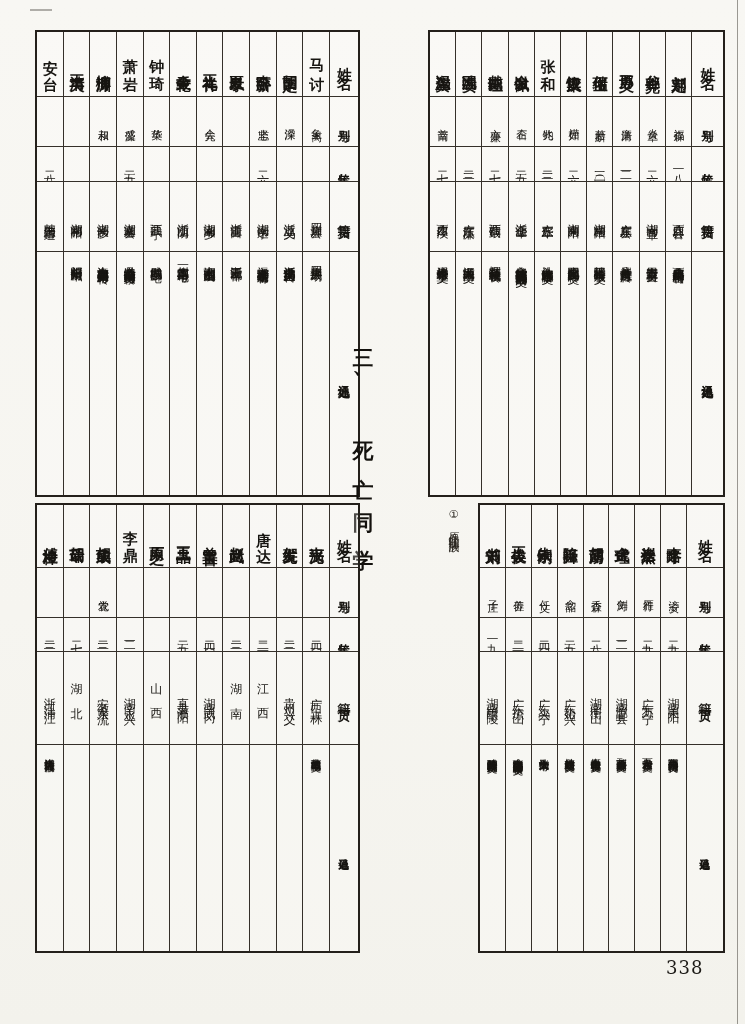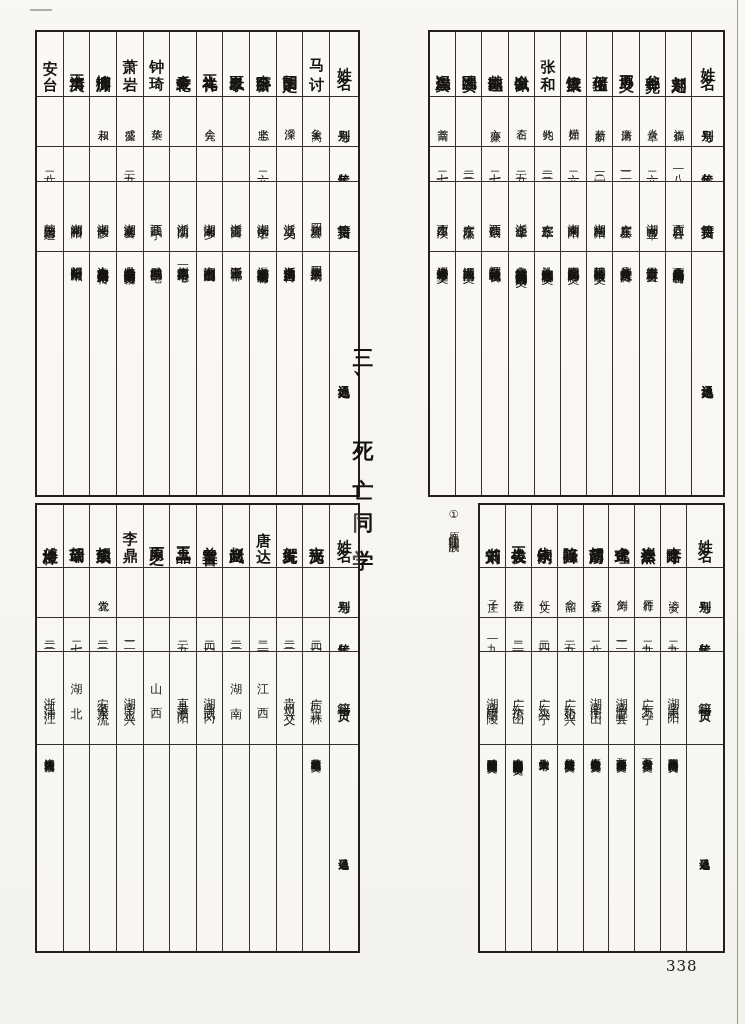--- a/index.html
+++ b/index.html
@@ -72,21 +72,21 @@
     color: #13110d;
   }
   .footnote {
     position: absolute; left: 448px; top: 508px;
     writing-mode: vertical-rl; text-orientation: upright;
     font-size: 11px; letter-spacing: 2px; line-height: 1; color: #29251f;
   }
   .page-number {
     position: absolute; left: 666px; top: 957px;
     font-family: "DejaVu Serif", serif;
-    font-size: 15px; color: #1c1a16; letter-spacing: 1px;
+    font-size: 18px; color: #1c1a16; letter-spacing: 1px;
   }
   .edge-line { position: absolute; right: 7px; top: 0; width: 1.5px; height: 100%; background: rgba(40,35,28,.45); }
   .top-tick  { position: absolute; left: 30px; top: 9px; width: 22px; height: 1.5px; background: rgba(40,35,28,.35); }
 </style>
 </head>
 <body>
 
 <div class="page">
 
   <div class="top-tick"></div>

